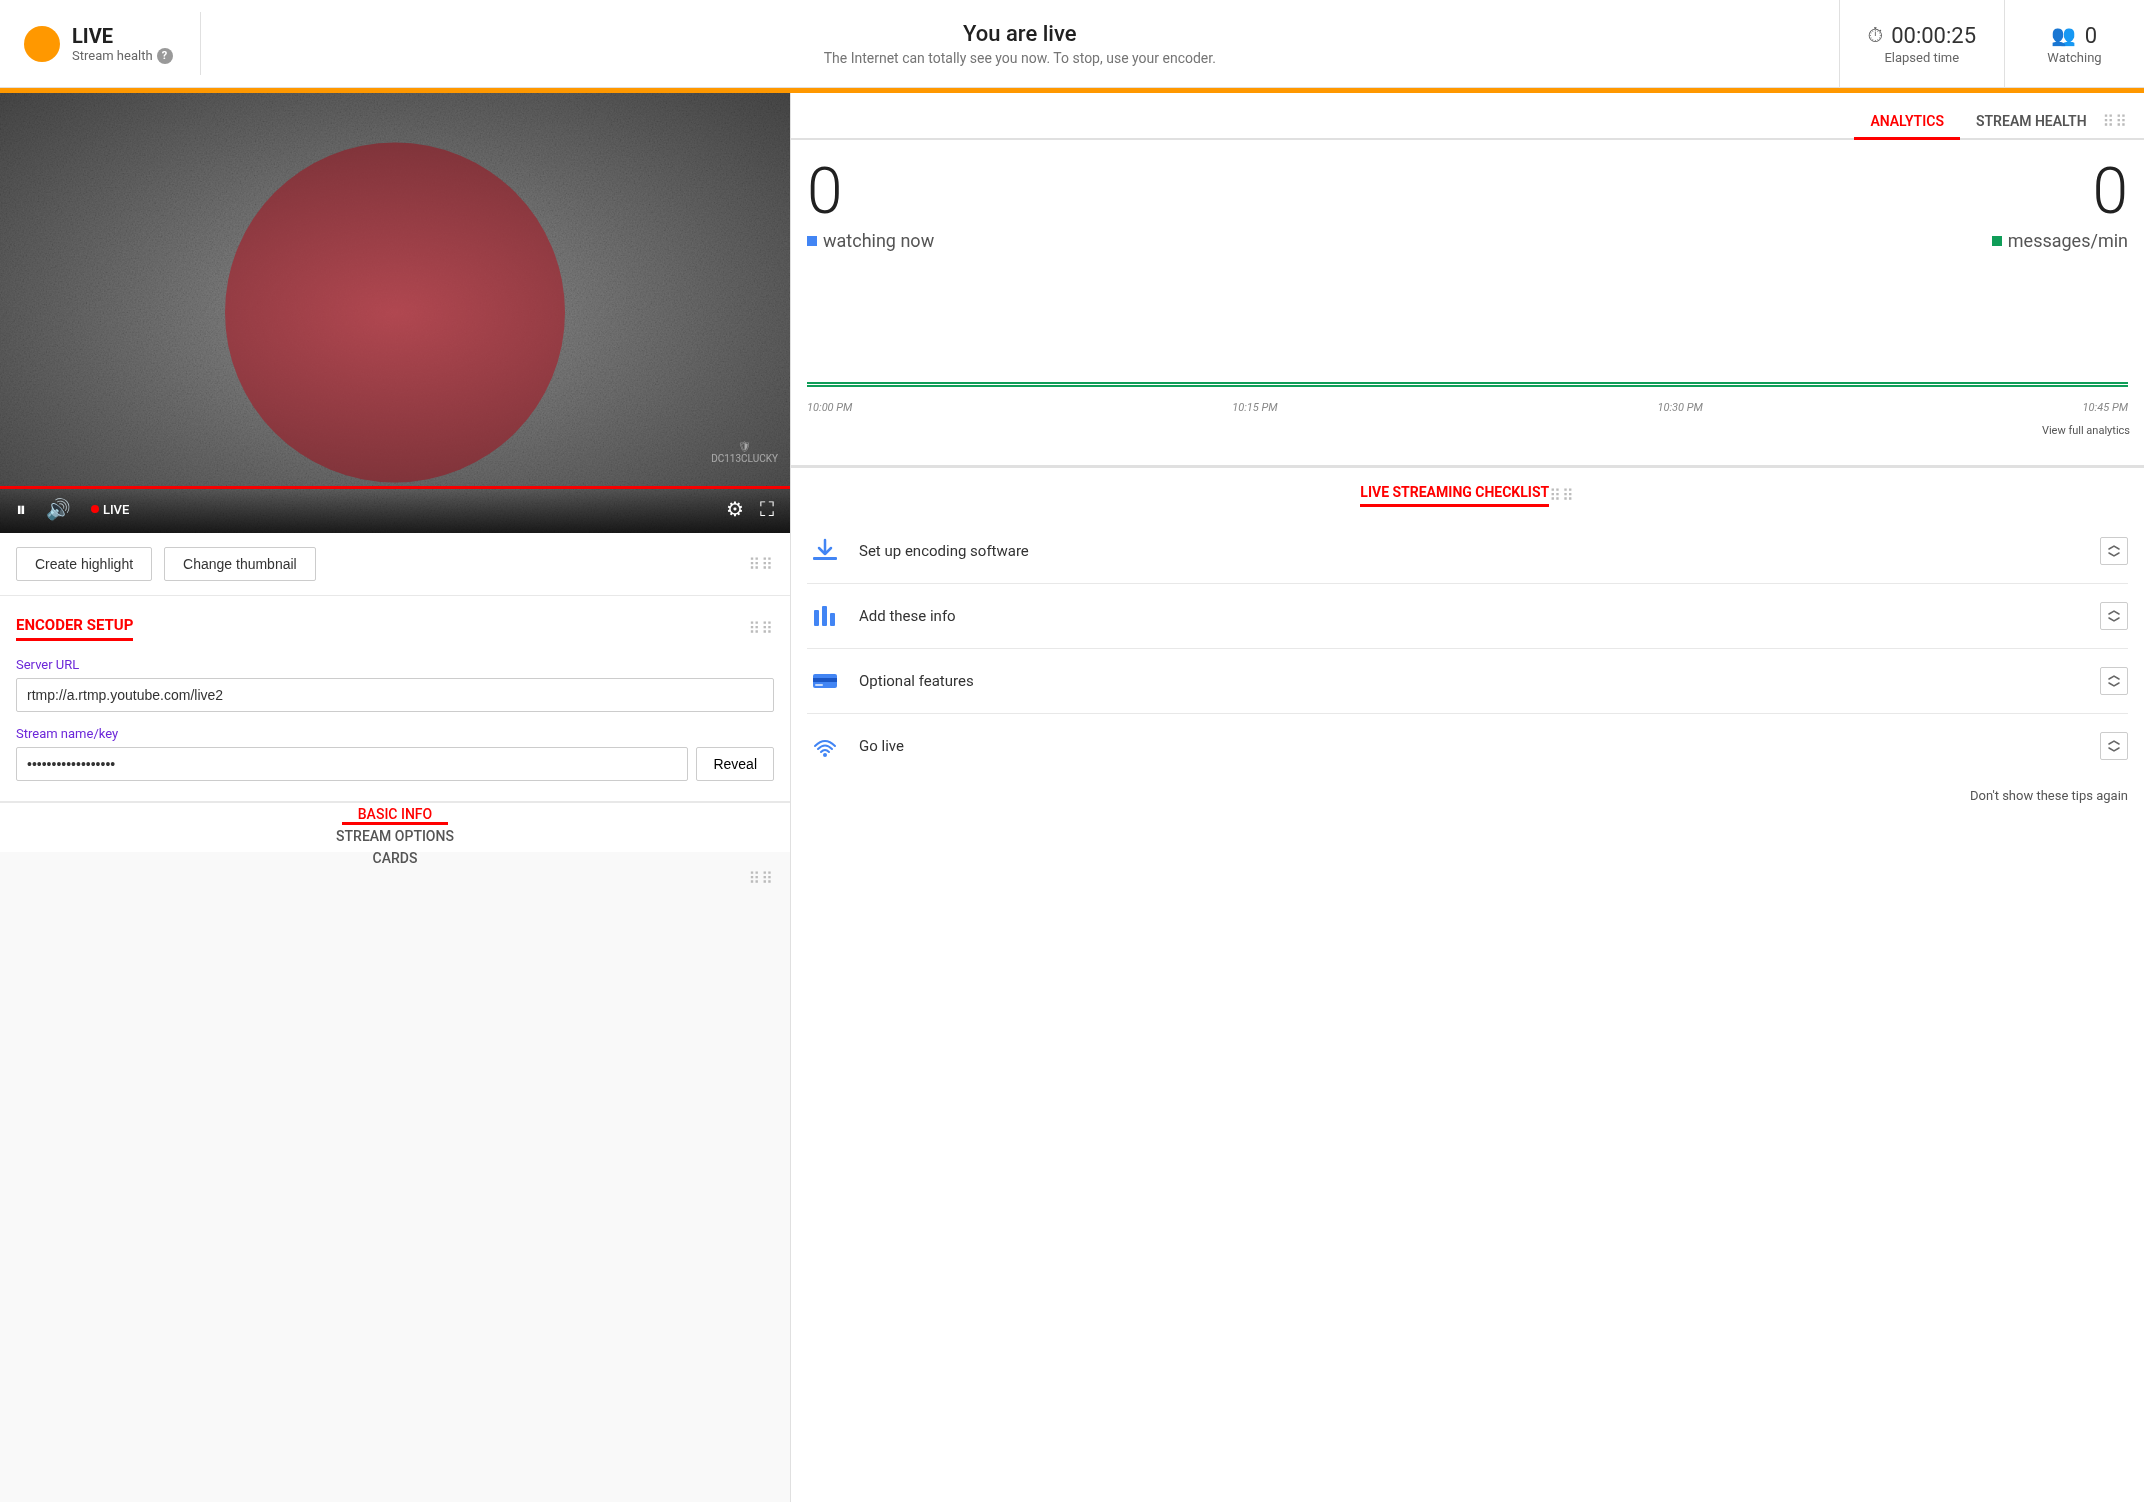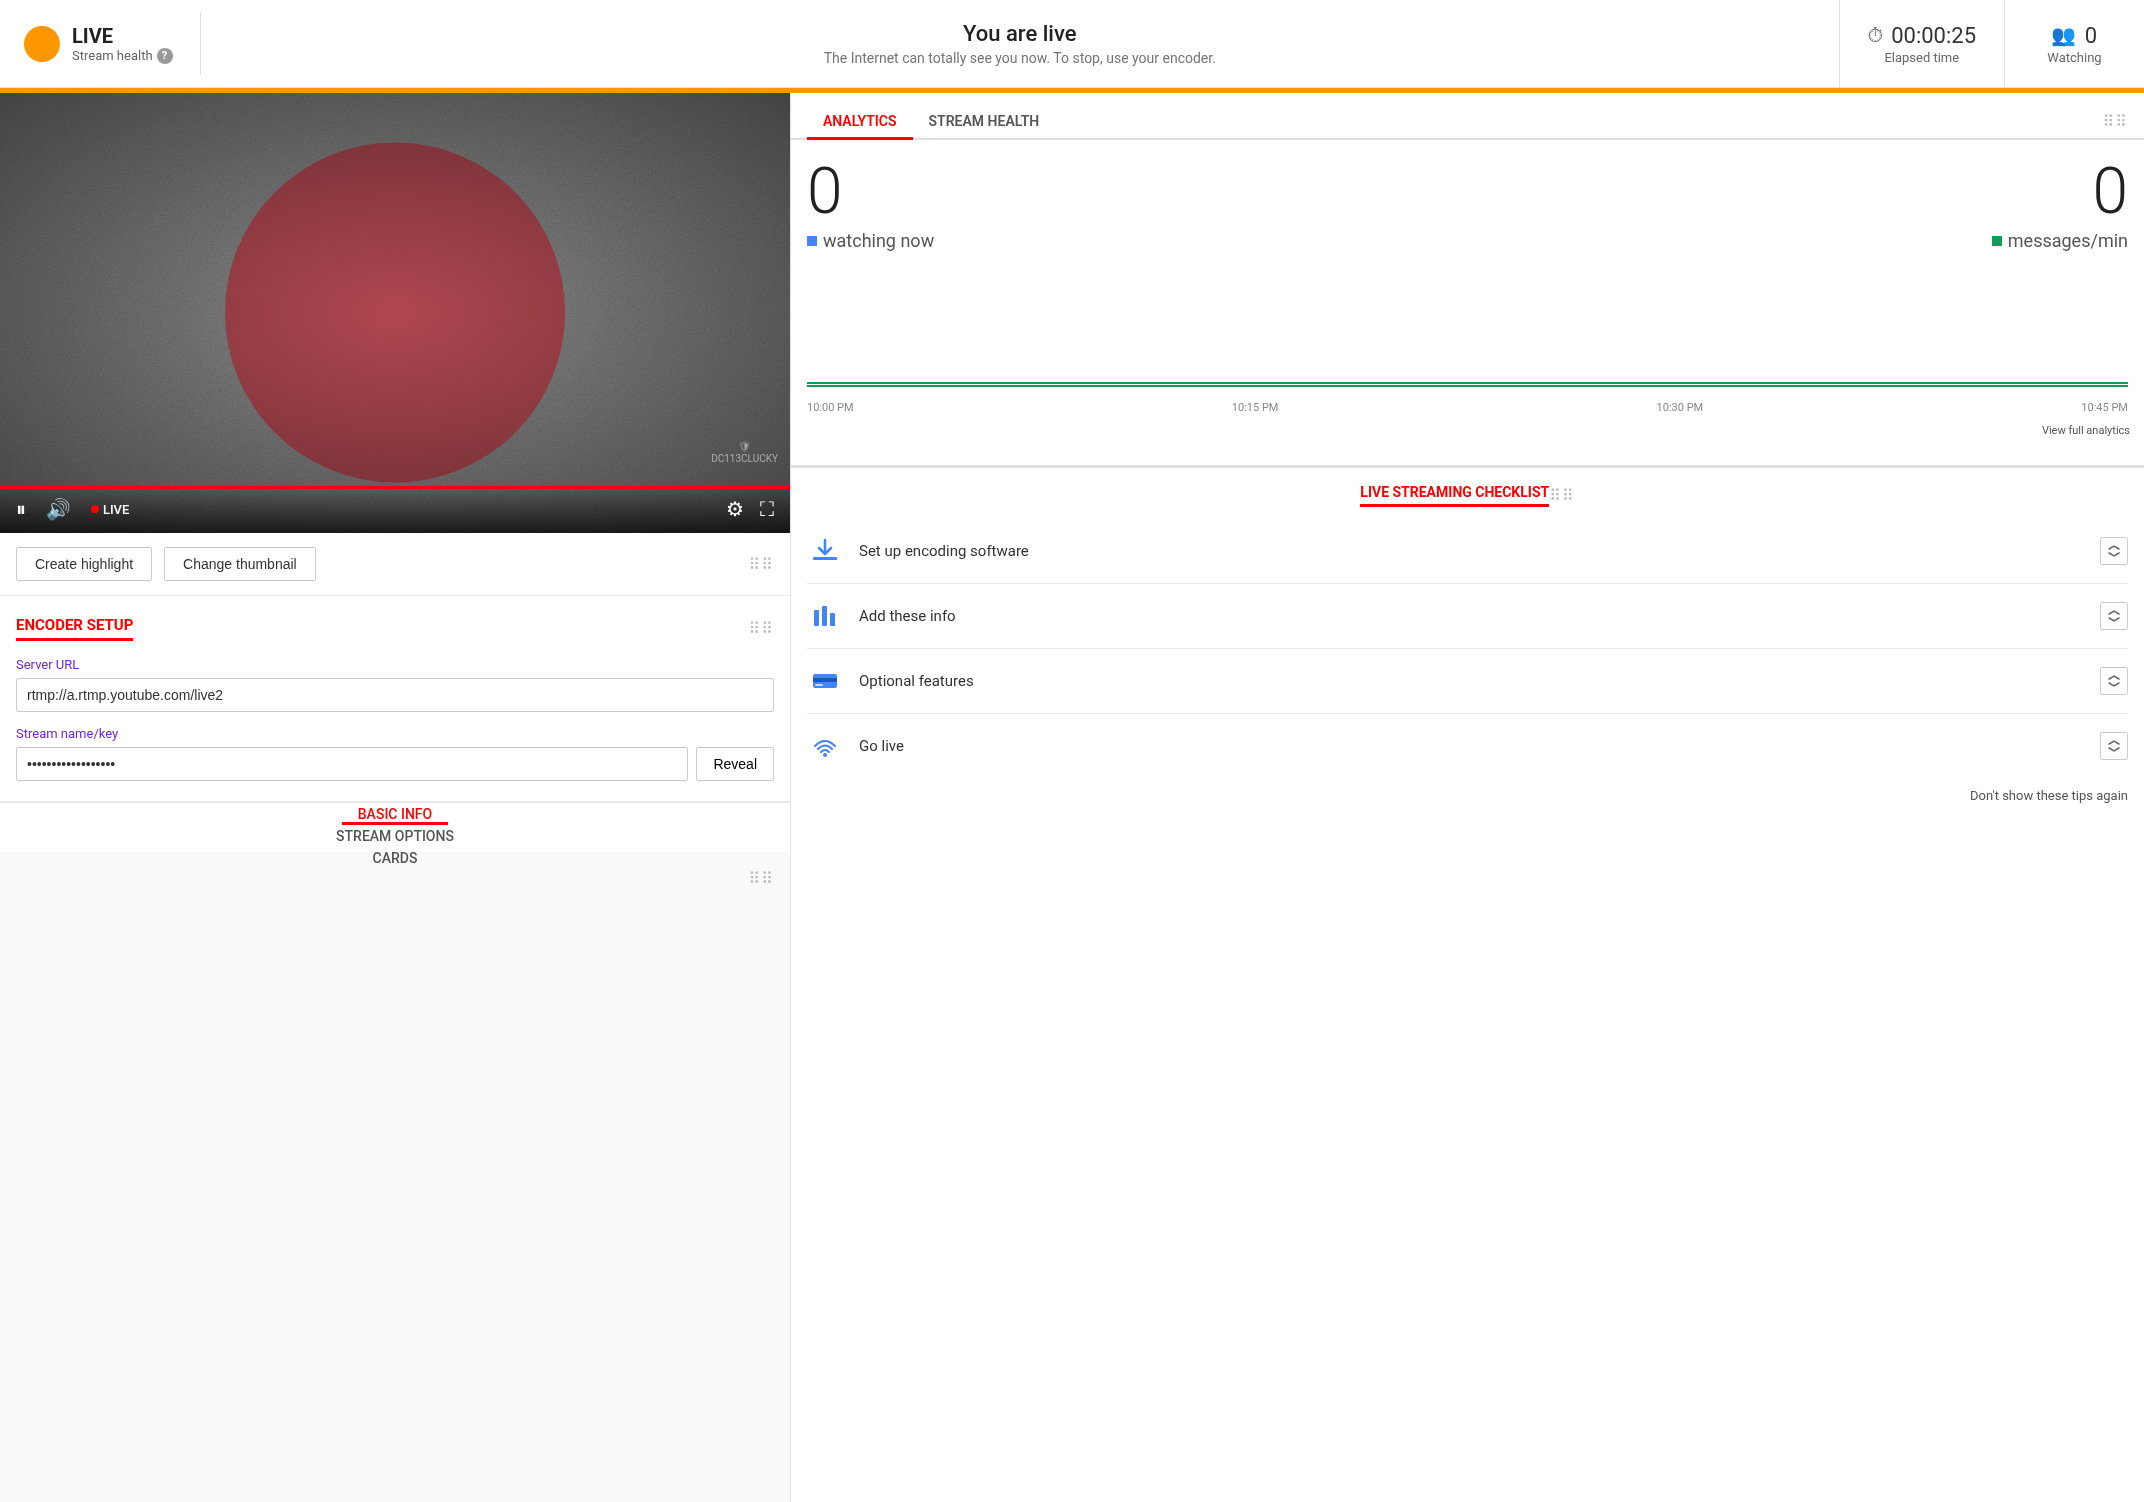--- a/index.html
+++ b/index.html
@@ -173,21 +173,21 @@
       flex: 1; overflow-y: auto; background: #fff;
       border-left: 1px solid #e0e0e0; display: flex; flex-direction: column;
     }
 
     
     .analytics-section {
       border-bottom: 3px solid #e0e0e0; padding-bottom: 16px;
     }
     .analytics-tabs {
       display: flex; align-items: center; padding: 12px 16px 0; gap: 0;
-      border-bottom: 2px solid #e0e0e0; justify-content: space-between;
+      border-bottom: 2px solid #e0e0e0; justify-content: flex-end;
     }
     .analytics-tabs-left { display: flex; gap: 0; }
     .analytics-tab {
       padding: 8px 16px; font-size: 14px; font-weight: 600; cursor: pointer;
       color: #555; border-bottom: 3px solid transparent; margin-bottom: -2px;
     }
     .analytics-tab.active { color: #ff0000; border-bottom-color: #ff0000; }
     .stats-row {
       display: flex; padding: 20px 16px 8px; gap: 0;
     }
@@ -200,21 +200,21 @@
     .stat-desc {
       display: flex; align-items: center; gap: 6px; font-size: 18px; color: #555; margin-top: 6px;
     }
     .dot-blue { width: 10px; height: 10px; background: #4285f4; flex-shrink: 0; }
     .dot-green { width: 10px; height: 10px; background: #0f9d58; flex-shrink: 0; }
     .chart-area {
       height: 120px; margin: 8px 16px; position: relative;
       border-bottom: 2px solid #0f9d58;
     }
     .chart-labels {
-      display: flex; justify-content: space-between; padding: 6px 16px; font-size: 11px; color: #888;
+      display: flex; justify-content: space-between; padding: 6px 16px; font-size: 11px; color: #888; font-style: italic;
     }
     .view-full {
       text-align: right; padding: 4px 14px 12px; font-size: 11px; color: #555; cursor: pointer;
     }
 
     
     .checklist-section {
       padding: 16px;
     }
     .checklist-header {

